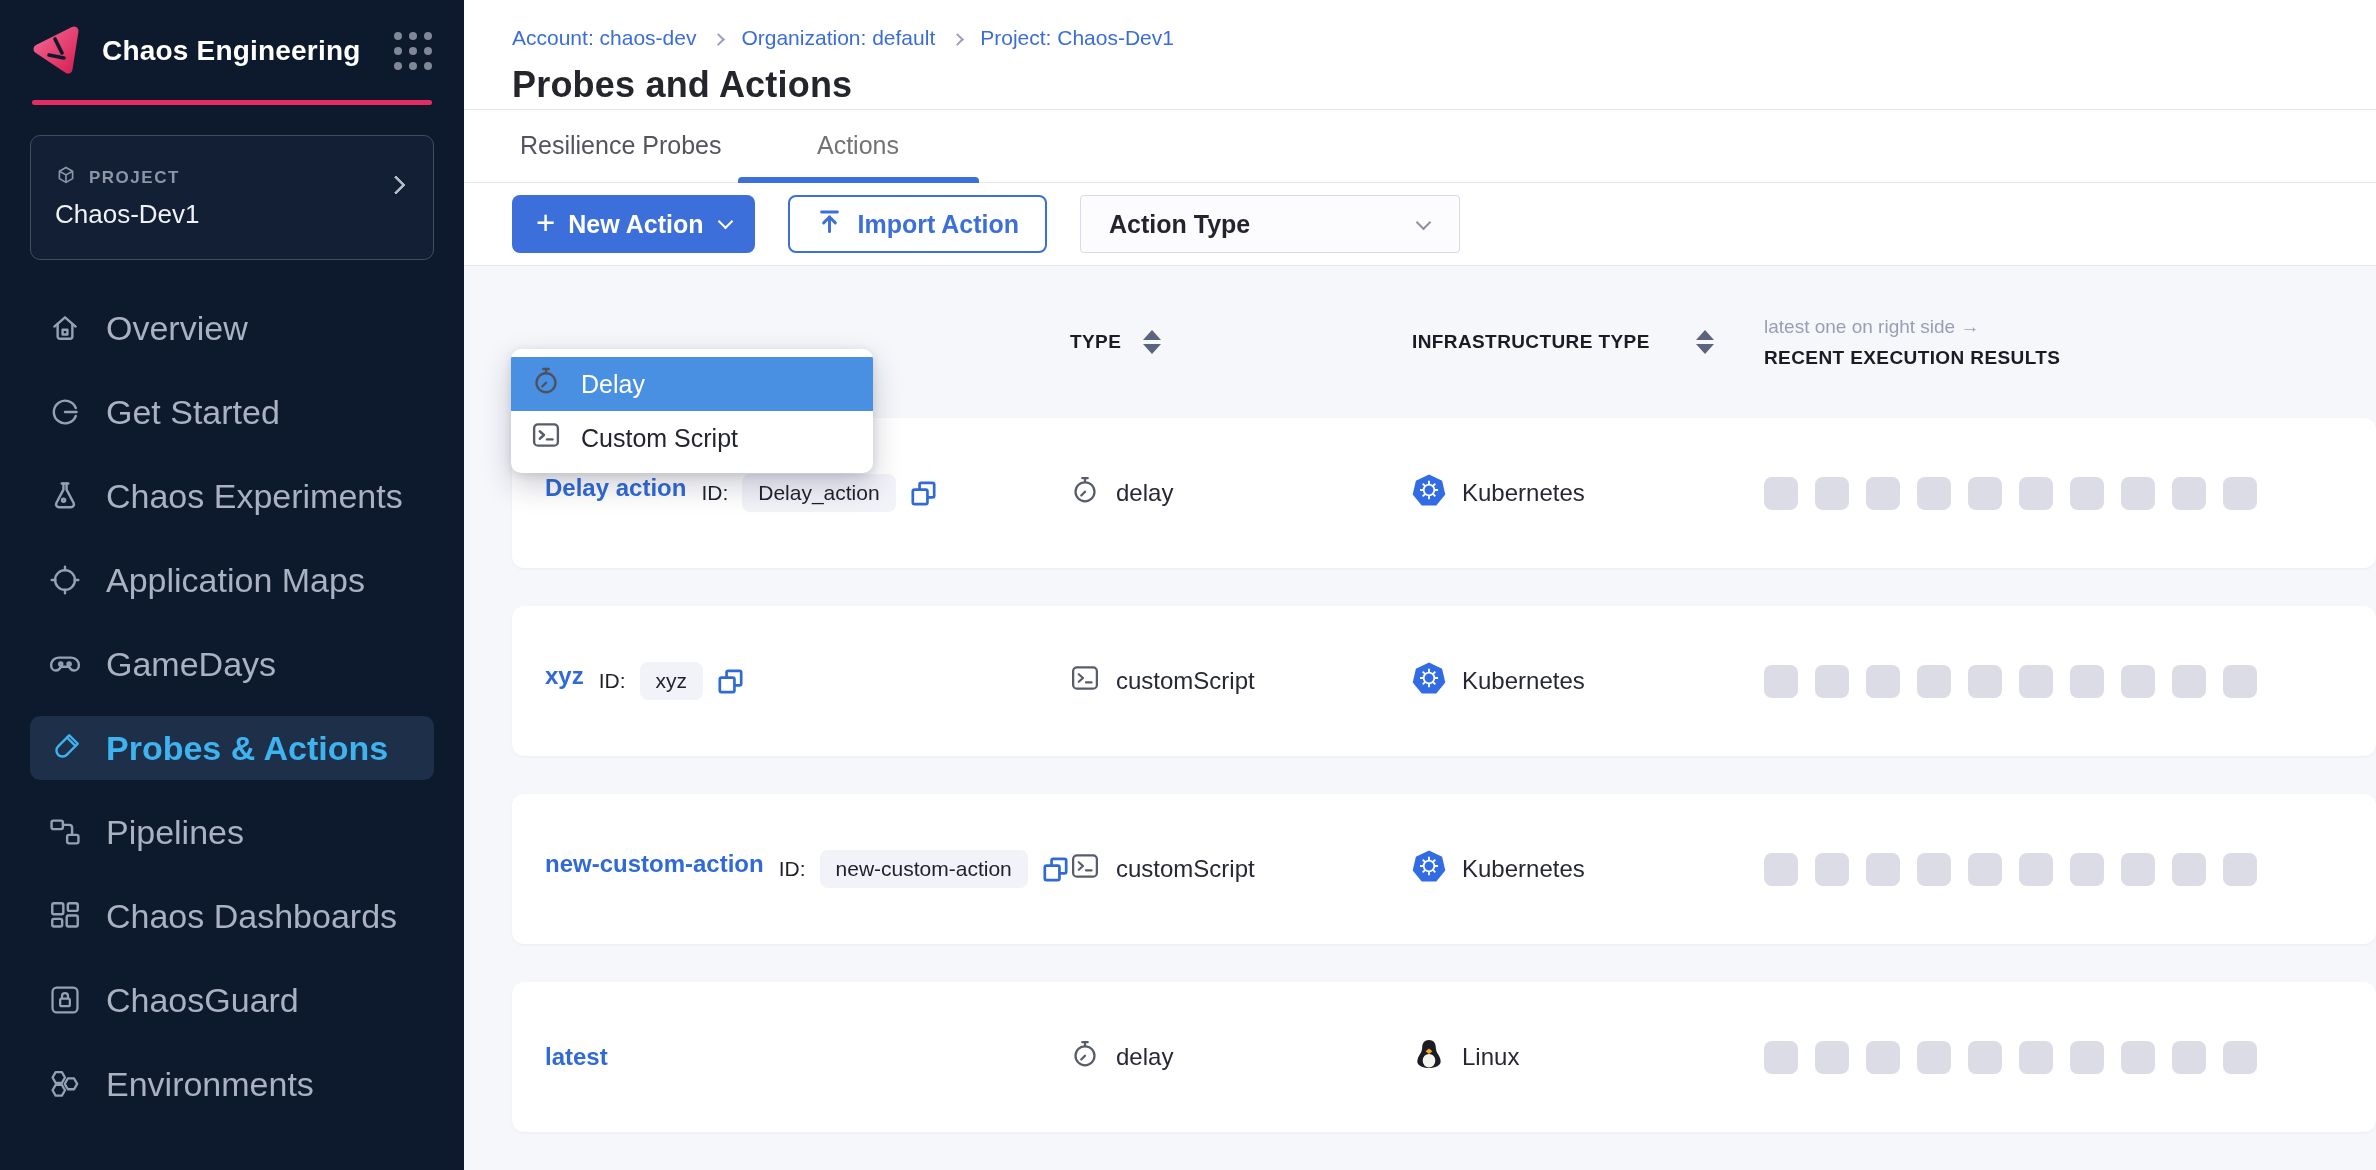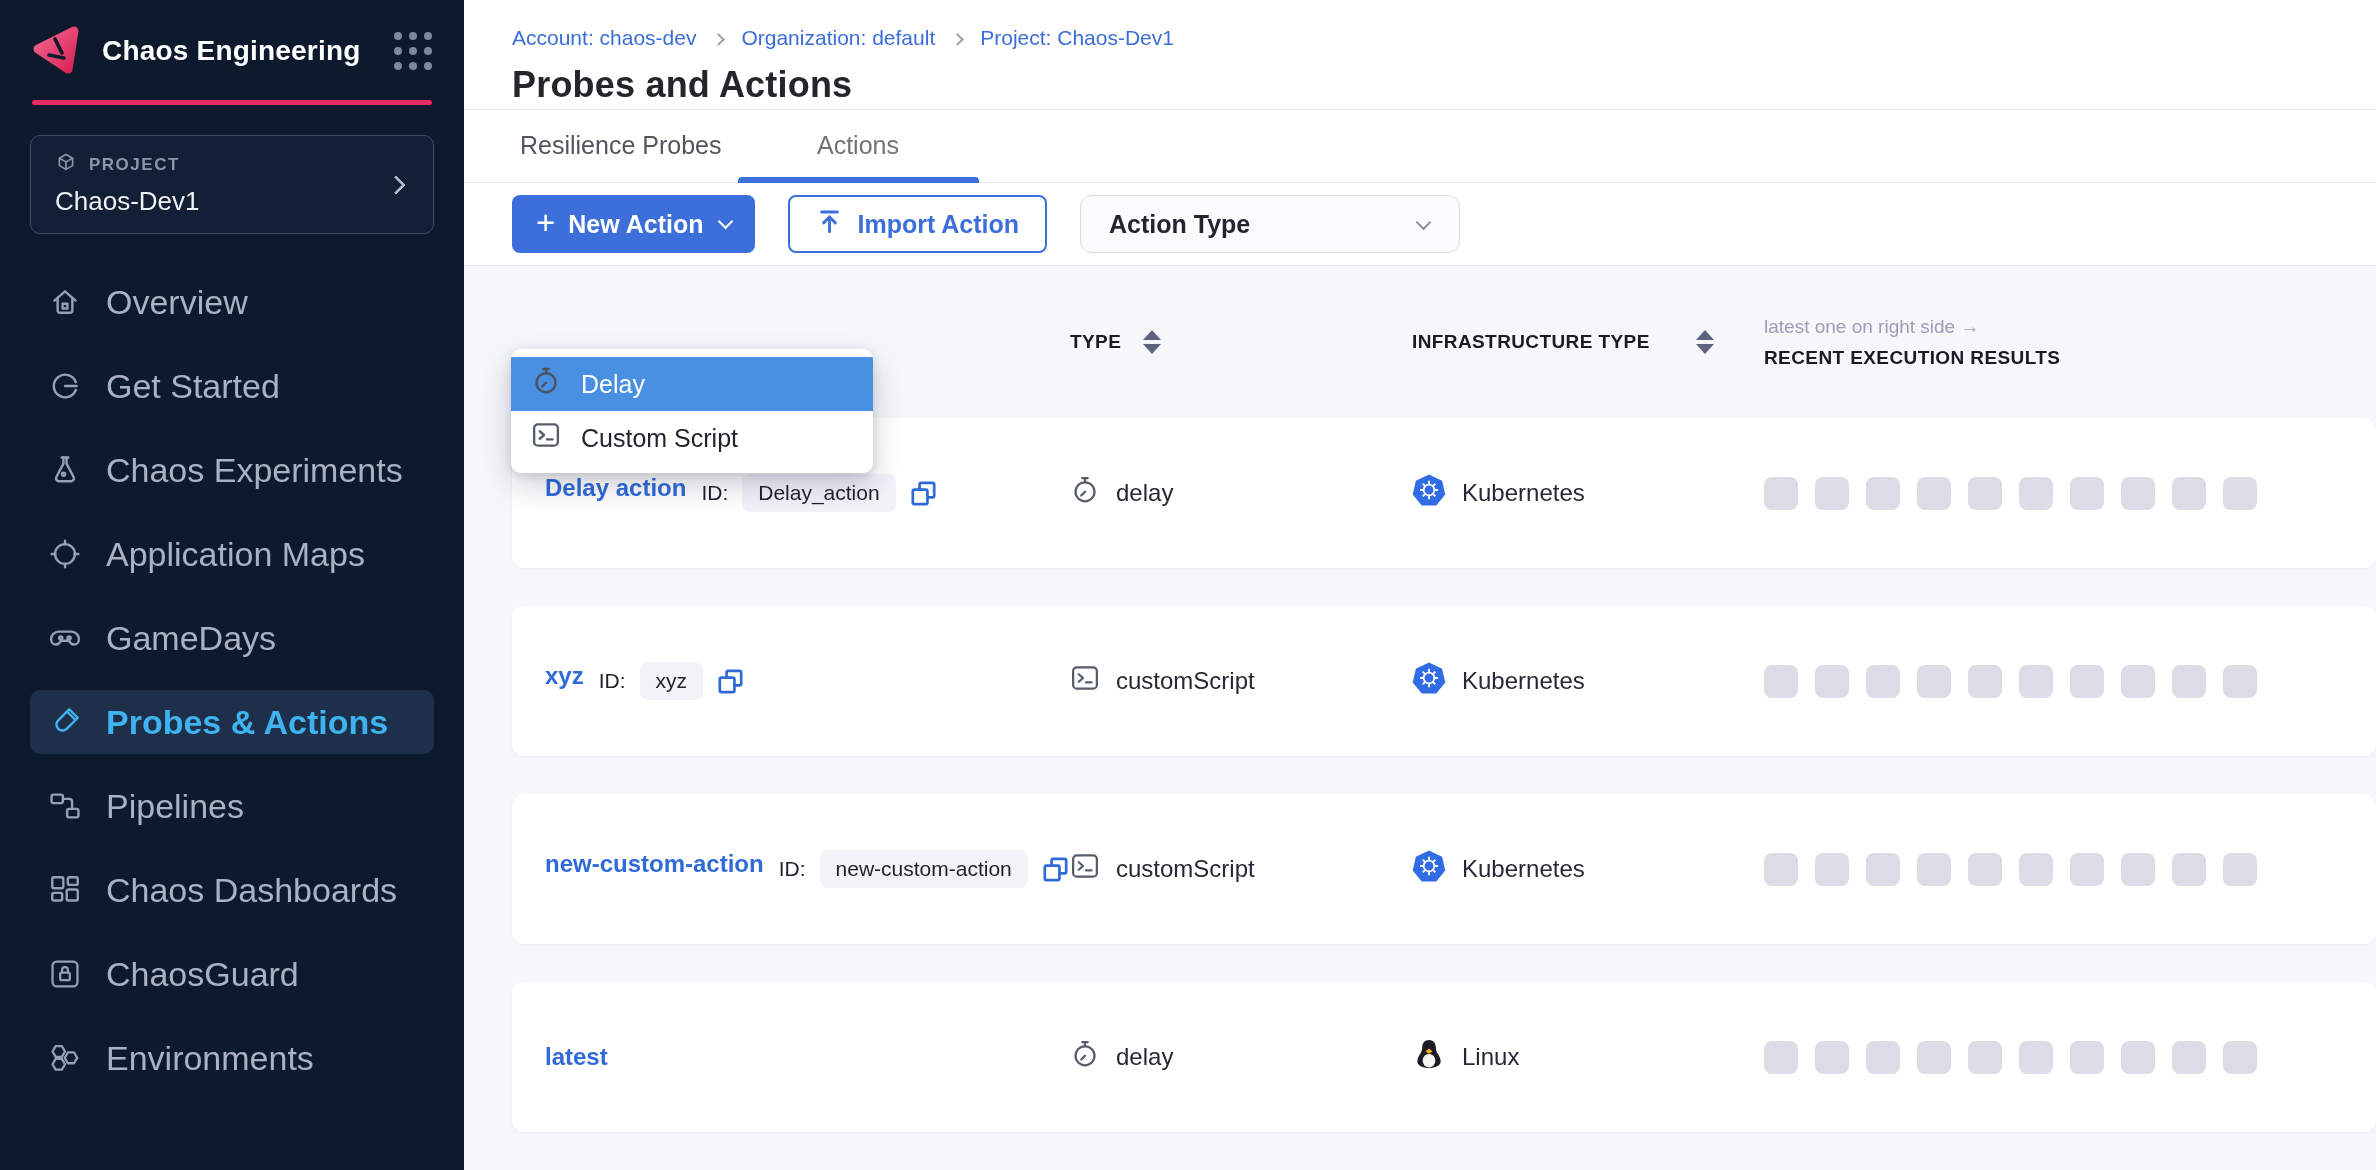--- a/index.html
+++ b/index.html
@@ -8,21 +8,21 @@
 
   
   .sidebar { width:464px; flex-shrink:0; background:#0d1a2d; height:100%; }
   .side-head { display:flex; align-items:center; gap:16px; padding:20px 32px 18px 28px; }
   .app-title { flex:1; color:#ffffff; font-size:28px; font-weight:bold; letter-spacing:.2px; }
   .grid-icon { display:grid; grid-template-columns:repeat(3,8px); gap:7px; }
   .grid-icon i { width:8px; height:8px; border-radius:50%; background:#7f8798; }
   .pink-divider { height:5px; background:#e62a62; margin:0 32px; border-radius:3px; }
 
   .project-card { margin:30px 30px 0; background:#131f34; border:1.5px solid #414d63; border-radius:10px;
-                  padding:16px 24px; display:flex; align-items:center; position:relative; cursor:pointer; }
+                  padding:29px 24px; display:flex; align-items:center; position:relative; cursor:pointer; }
   .proj-meta { display:flex; flex-direction:column; gap:8px; }
   .proj-row1 { display:flex; align-items:center; gap:12px; }
   .proj-label { font-size:17px; font-weight:bold; letter-spacing:1.5px; color:#8d95a9; }
   .proj-name { font-size:26px; color:#eef1f6; }
   .chev-r { width:14px; height:14px; border-top:3.4px solid #b3bac8; border-right:3.4px solid #b3bac8;
             transform:rotate(45deg); border-radius:1px; position:absolute; right:30px; top:42px; }
 
   .side-nav { margin-top:36px; padding:0 30px; }
   .nav-item { display:flex; align-items:center; gap:24px; height:64px; padding:0 18px; margin-bottom:20px;
               border-radius:10px; font-size:34px; color:#a9b1c3; cursor:pointer; }
@@ -49,21 +49,21 @@
                        background:#3c6fd9; border-radius:4px 4px 0 0; }
 
   .toolbar { height:114px; background:#fff; border-bottom:1px solid #e6e7ee; display:flex; align-items:center;
              gap:33px; padding-left:48px; }
   .btn { height:58px; border-radius:8px; display:flex; align-items:center; font-size:25px; font-weight:bold; cursor:pointer; }
   .btn-primary { background:#3c6fd9; color:#fff; border:none; padding:0 24px; gap:13px; }
   .plus-glyph { font-size:33px; font-weight:400; line-height:1; margin-top:-3px; }
   .chev-d { width:11px; height:11px; border-right:2.6px solid currentColor; border-bottom:2.6px solid currentColor;
             transform:rotate(45deg); margin-top:-6px; margin-left:4px; }
   .btn-outline { background:#fff; color:#3c6fd9; border:2px solid #3c6fd9; padding:0 26px; gap:14px; }
-  .select { height:58px; width:380px; background:#fcfcfe; border:1.5px solid #d8d9ea; border-radius:12px;
+  .select { height:58px; width:380px; background:#fcfcfe; border:1.5px solid #d8d9ea; border-radius:4px;
             display:flex; align-items:center; justify-content:space-between; padding:0 30px 0 28px;
             font-size:25px; font-weight:600; color:#23242e; cursor:pointer; }
   .select .chev-d { border-color:#8d8fa6; margin-top:-4px; }
 
   
   .table-area { flex:1; background:#f6f7fb; }
   .thead { height:152px; display:grid; grid-template-columns:606px 342px 352px 1fr; align-items:center; }
   .th { display:flex; align-items:center; gap:22px; font-size:19px; font-weight:bold; color:#1a1b24; letter-spacing:.4px; }
   .th-infra { justify-content:space-between; padding-right:50px; }
   .th-infra .lbl { width:250px; line-height:1.4; }

